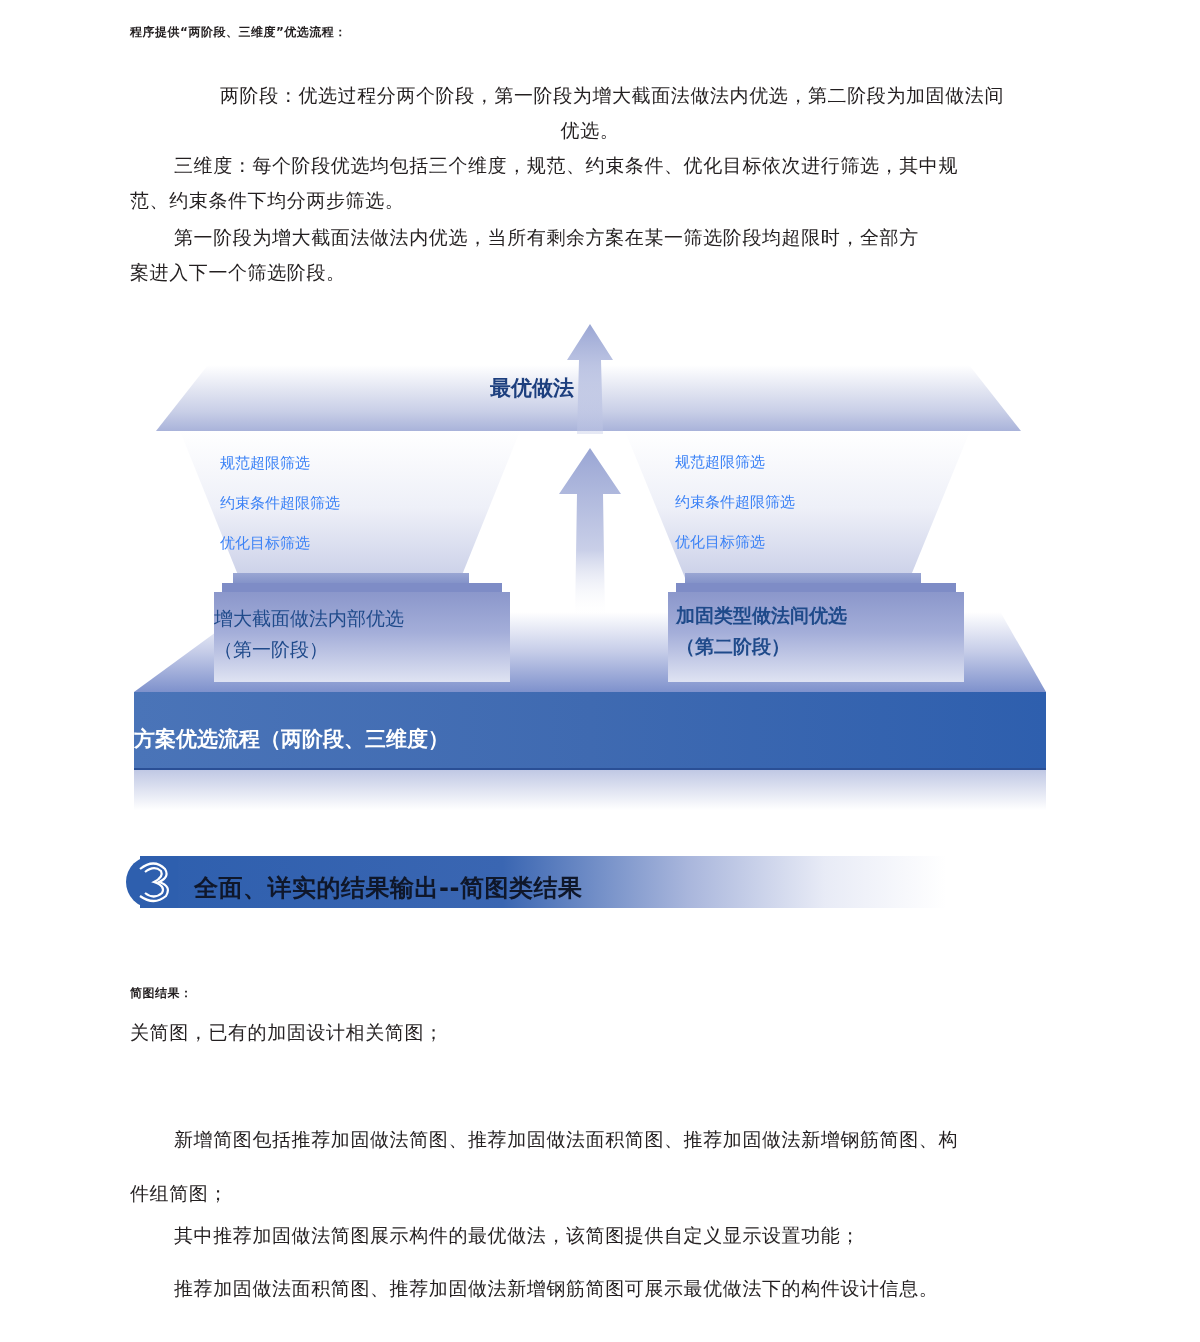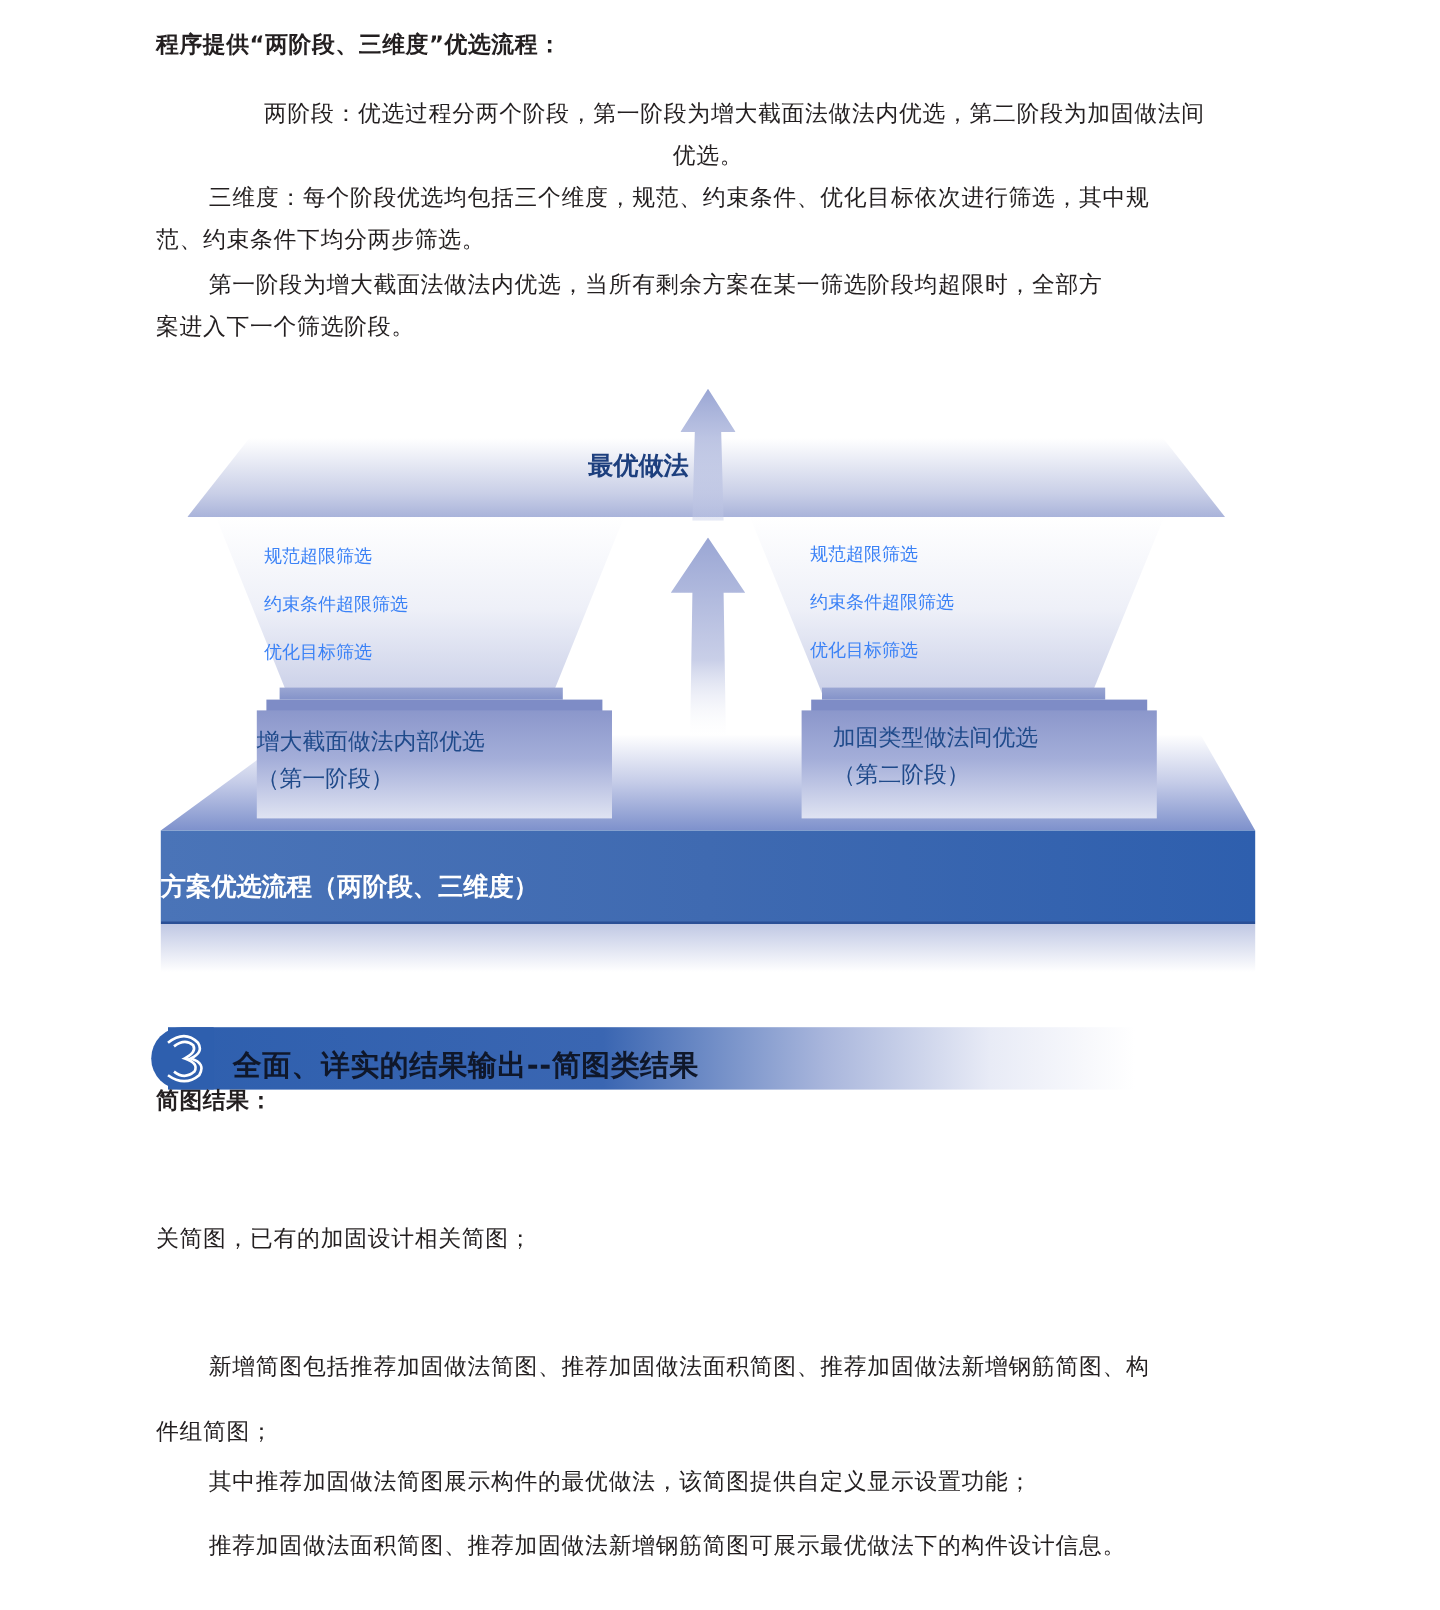--- a/index.html
+++ b/index.html
@@ -1,19 +1,19 @@
 <!DOCTYPE html>
 <html><head>
 <meta charset="utf-8">
 <style>
   html, body { margin: 0; padding: 0; background: #ffffff; }
   body { width: 1200px; height: 1342px; position: relative; overflow: hidden;
          font-family: "DejaVu Sans", "Liberation Sans", sans-serif; color: #231f20; }
 
-  .heading { position: absolute; left: 130px; font-size: 19px; font-weight: bold; color: #231f20; letter-spacing: 0.5px; }
+  .heading { position: absolute; left: 130px; font-size: 12px; font-weight: bold; color: #231f20; letter-spacing: 0.5px; }
   .para { position: absolute; left: 130px; width: 920px; font-size: 19px; color: #231f20; letter-spacing: 0.6px; }
   .para .first { display: block; text-indent: 44px; }
 
   
   .diagram { position: absolute; left: 130px; top: 318px; width: 920px; height: 500px; }
   .shape { position: absolute; }
   .top-trap {
     left: 26px; top: 47px; width: 865px; height: 66px;
     clip-path: polygon(6% 0, 94% 0, 100% 100%, 0 100%);
     background: linear-gradient(to bottom, rgba(255,255,255,0.2) 0%, #c9cfe7 70%, #a9b3da 100%);
@@ -56,21 +56,21 @@
   .arrow { position: absolute; }
   .arrow svg { display: block; }
 
   .dtext { position: absolute; color: #1f4a8a; }
   .best { left: 360px; top: 56px; width: 200px; font-size: 21px; font-weight: bold; color: #1d3f7e; }
   .filters { font-size: 15px; line-height: 40px; color: #3b82f6; }
   .filters.left { left: 90px; top: 125px; width: 290px; }
   .filters.right { left: 545px; top: 124px; width: 290px; }
   .stage { font-size: 19px; line-height: 31px; color: #1f4a8a; }
   .stage.left { left: 84px; top: 285px; width: 296px; }
-  .stage.right { left: 564px; top: 282px; width: 352px; }
+  .stage.right { left: 546px; top: 282px; width: 352px; font-weight: bold; }
   .platform-label { left: 4px; top: 407px; width: 912px; font-size: 21px; font-weight: bold; color: #ffffff; }
 
   
   .banner { position: absolute; left: 126px; top: 856px; width: 820px; height: 52px; }
   .banner-bg {
     position: absolute; left: 14px; top: 0; width: 806px; height: 52px; border-radius: 0 0 0 0;
     background: linear-gradient(to right, #2e5fae 0%, #3a66b2 45%, #a9b6dc 68%, #e8ebf6 85%, rgba(255,255,255,0) 100%);
   }
   .banner-num {
     position: absolute; left: 0; top: 0; width: 52px; height: 52px;
@@ -169,21 +169,21 @@
     <svg width="44" height="44" viewBox="0 0 44 44">
       <g fill="none" stroke="#ffffff" stroke-width="2.2">
         <path d="M8 9 Q22 -2 33 9 Q38 17 27 22 Q40 26 34 36 Q22 46 8 36"></path>
         <path d="M13 12 Q22 5 29 11 Q32 17 22 22 Q34 26 30 33 Q22 40 13 33"></path>
       </g>
     </svg>
   </div>
   <div class="banner-title">全面、详实的结果输出--简图类结果</div>
 </div>
 
-<div class="heading" style="top:904px;">简图结果：</div>
+<div class="heading" style="top:985px;">简图结果：</div>
 
 <div class="para" style="top:1005px; line-height:54px;">
   <span>关简图，已有的加固设计相关简图；</span>
 </div>
 <div class="para" style="top:1112px; line-height:54px;">
   <span class="first">新增简图包括推荐加固做法简图、推荐加固做法面积简图、推荐加固做法新增钢筋简图、构</span>
   <span>件组简图；</span>
 </div>
 <div class="para" style="top:1220px; line-height:30px;">
   <span class="first">其中推荐加固做法简图展示构件的最优做法，该简图提供自定义显示设置功能；</span>

